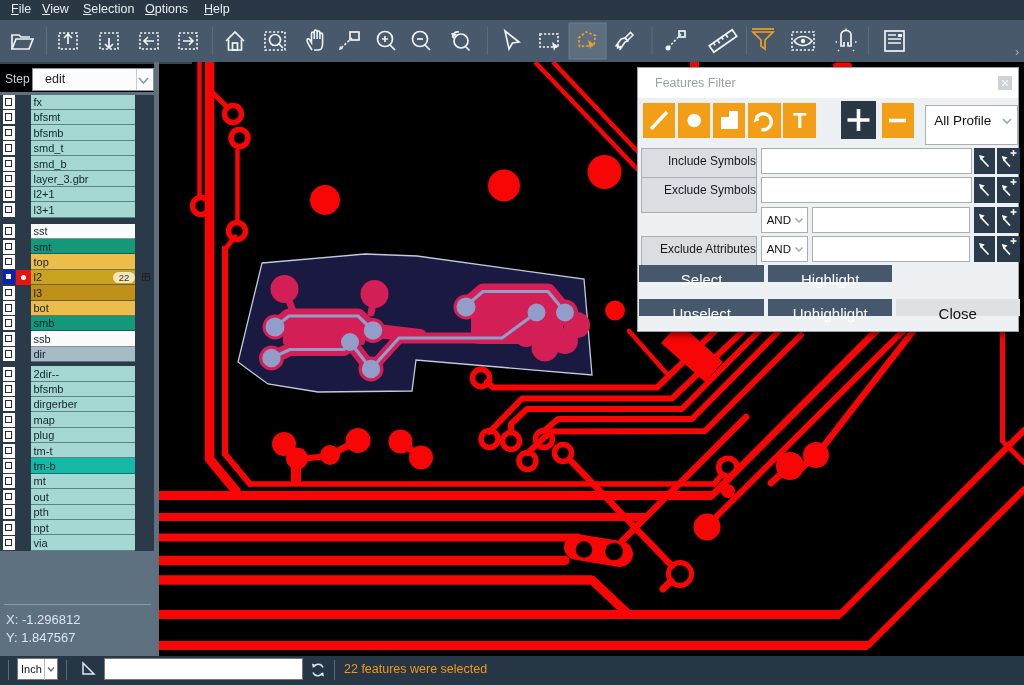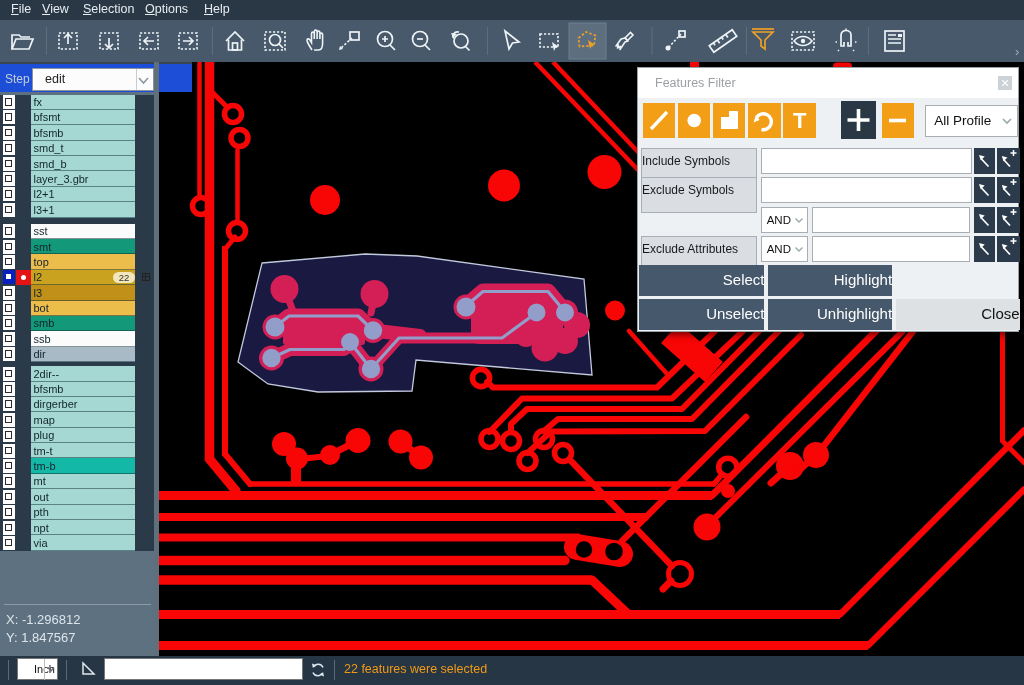--- a/index.html
+++ b/index.html
@@ -1,20 +1,20 @@
 <!DOCTYPE html>
 <html><head><meta charset="utf-8"><style>
 *{margin:0;padding:0;box-sizing:border-box}
 body{font-family:"Liberation Sans",sans-serif}
 #app{position:relative;width:1024px;height:685px;overflow:hidden;background:#000;font-family:"Liberation Sans",sans-serif}
 #menubar{position:absolute;left:0;top:0;width:1024px;height:20px;background:#2a3845;color:#e6ecf1;font-size:12.5px}
 #menubar span{position:absolute;top:2px}
 #toolbar{position:absolute;left:0;top:20px;width:1024px;height:42px;background:#47596a}
 #leftpanel{position:absolute;left:0;top:62px;width:159px;height:594px;background:#5d7180}
-#steprow{position:absolute;left:0;top:0;width:192px;height:30px;background:#1d4ed8;border-top:2px solid #374650}
+#steprow{position:absolute;left:0;top:0;width:192px;height:30px;background:#000000;border-top:2px solid #374650}
 #steplbl{position:absolute;left:5px;top:8px;color:#c3ced6;font-size:12px}
 #stepdd{position:absolute;left:32px;top:4px;width:122px;height:23px;background:#fcfcfc;border:1px solid #8a949c;color:#222;font-size:12.5px;line-height:21px;padding-left:12px}
 #rows{position:absolute;left:0;top:32.5px;width:159px;background:#2b3a48}
 .row{position:relative;width:159px;height:15.4px}
 .cb{position:absolute;left:3px;top:0.5px;width:11.5px;height:14px;background:#fff}
 .cb i{position:absolute;left:1.8px;top:3px;width:7.5px;height:7.5px;border:1.8px solid #2a2a2a;background:#fff}
 .cbsel{background:#0a1fc0}
 .cbsel i{border:none;background:#fff;left:3px;top:4px;width:5px;height:5px}
 .mk{position:absolute;left:15.5px;top:0;width:15px;height:15.4px;background:#e51414}
 .mk i{position:absolute;left:5px;top:5px;width:5.5px;height:5.5px;border-radius:50%;background:#fff}
@@ -25,30 +25,30 @@
 linear-gradient(#222,#222) 50% 0/1.4px 100% no-repeat,
 linear-gradient(#222,#222) 0 50%/100% 1.4px no-repeat}
 #panelinfo{position:absolute;left:0;top:490px;width:155px;height:104px}
 #panelinfo .div{position:absolute;left:4px;top:52px;width:147px;height:1px;background:#8a9aa6}
 #panelinfo .xy{position:absolute;left:6px;color:#dde5eb;font-size:13px}
 #scrollstrip{position:absolute;left:154px;top:0px;width:5px;height:594px;background:#5f6f7c}
 #dialog{position:absolute;left:637px;top:67px;width:382px;height:265px;background:#eef1f3;border:1px solid #98a0a8;box-shadow:2px 3px 6px rgba(0,0,0,.5)}
 #dtitle{position:absolute;left:0;top:0;width:380px;height:30px;background:#fff;color:#9aa0a4;font-size:12.5px;line-height:30px;padding-left:17px}
 #dclose{position:absolute;right:6px;top:8px;width:14px;height:14px;background:#cdd2d6;color:#fff;font-size:11px;text-align:center;line-height:14px}
 .ob{position:absolute;top:35px;width:32.5px;height:35px;background:#f29e17}
-.lbl{position:absolute;left:3px;width:116px;height:36px;background:#dadee2;border:1px solid #a8aeb4;font-size:12px;color:#1a1a1a;text-align:left;line-height:24px}
+.lbl{position:absolute;left:3px;width:116px;height:36px;background:#dadee2;border:1px solid #a8aeb4;font-size:12px;color:#1a1a1a;text-align:right;line-height:24px}
 .inp{position:absolute;background:#fff;border:1px solid #a8aeb4;height:26px}
 .andd{position:absolute;left:122.7px;width:47.6px;height:26px;background:#fff;border:1px solid #a8aeb4;font-size:11.5px;color:#111;line-height:24px;padding-left:5px}
 .nav{position:absolute;width:21px;height:26px;background:#2c3b4c}
-.bbtn{position:absolute;height:31px;font-size:15px;text-align:right;line-height:30.5px}
+.bbtn{position:absolute;height:17px;font-size:15px;text-align:center;line-height:30.5px}
 .bdark{background:#46586b;color:#fff}
 .blight{background:#dde1e4;color:#111}
 #bottombar{position:absolute;left:0;top:656px;width:1024px;height:29px;background:#263645}
 #bottombar .vsep{position:absolute;top:4px;width:1px;height:20px;background:#5a6a76}
-#inchdd{position:absolute;left:17px;top:2px;width:41px;height:22px;background:#fff;border:1px solid #777;font-size:11px;color:#111;line-height:20px;padding-left:16px}
+#inchdd{position:absolute;left:17px;top:2px;width:41px;height:22px;background:#fff;border:1px solid #777;font-size:11px;color:#111;line-height:20px;padding-left:3px}
 #inchdd .chev{position:absolute;right:2px;top:0;color:#667;font-size:10px;border-left:1px solid #bbb;padding-left:2px}
 #bbinput{position:absolute;left:104px;top:2px;width:199px;height:22px;background:#fff;border:1px solid #777}
 #seltext{position:absolute;left:344px;top:6px;color:#f29a16;font-size:12.5px}
 </style></head>
 <body>
 <div id="app">
 <div id="menubar">
 <span style="left:11px"><u>F</u>ile</span>
 <span style="left:42px"><u>V</u>iew</span>
 <span style="left:83px"><u>S</u>election</span>
@@ -496,21 +496,21 @@
         </svg></div>
 <div class="ob" style="left:145.1px;top:35px;width:32.5px;height:35px;background:#f29e17"><svg width="32.5" height="35" viewBox="0 0 32.5 35">
           <text x="10" y="25" font-family="Liberation Sans" font-size="22" font-weight="bold" fill="#fff">T</text>
         </svg></div>
 <div class="ob" style="left:203px;top:33px;width:35px;height:38px;background:#2a3845"><svg width="35" height="38" viewBox="0 0 35 38">
           <path d="M17.5 8 v22 M6.5 19 h22" stroke="#fff" stroke-width="3.6"></path>
         </svg></div>
 <div class="ob" style="left:243.7px;top:35px;width:32.5px;height:35px;background:#f29e17"><svg width="32.5" height="35" viewBox="0 0 32.5 35">
           <path d="M7 17.5 h17" stroke="#fff" stroke-width="3.6"></path>
         </svg></div>
-<div style="position:absolute;left:287.2px;top:37px;width:92.5px;height:32px;background:#fff;border:1px solid #a8aeb4;font-size:13.5px;color:#111;line-height:30px;padding-left:8px">All Profile<svg style="position:absolute;right:4px;top:11px" width="12" height="9" viewBox="0 0 12 9">
+<div style="position:absolute;left:287.2px;top:37px;width:92.5px;height:40px;background:#fff;border:1px solid #a8aeb4;font-size:13.5px;color:#111;line-height:30px;padding-left:8px">All Profile<svg style="position:absolute;right:4px;top:11px" width="12" height="9" viewBox="0 0 12 9">
           <path d="M2 2 l4 4 4-4" fill="none" stroke="#9aa" stroke-width="1.6"></path>
         </svg></div>
 <div class="lbl" style="top:80px">Include Symbols</div>
 <div class="inp" style="top:80px;left:122.7px;width:211.3px"></div>
 <div class="nav" style="top:80px;left:335.9px"><svg width="21" height="26" viewBox="0 0 21 26">
           <path d="M14.5 18.5 L7.5 11" stroke="#fff" stroke-width="1.7"></path>
           <path d="M5 7 l1.7 5.2 4-3.6 z" fill="#fff"></path>
         </svg></div>
 <div class="nav" style="top:80px;left:358.8px;width:22.8px"><svg width="22.8" height="26" viewBox="0 0 22.8 26">
           <path d="M13 18.5 L7 12" stroke="#fff" stroke-width="1.7"></path>

